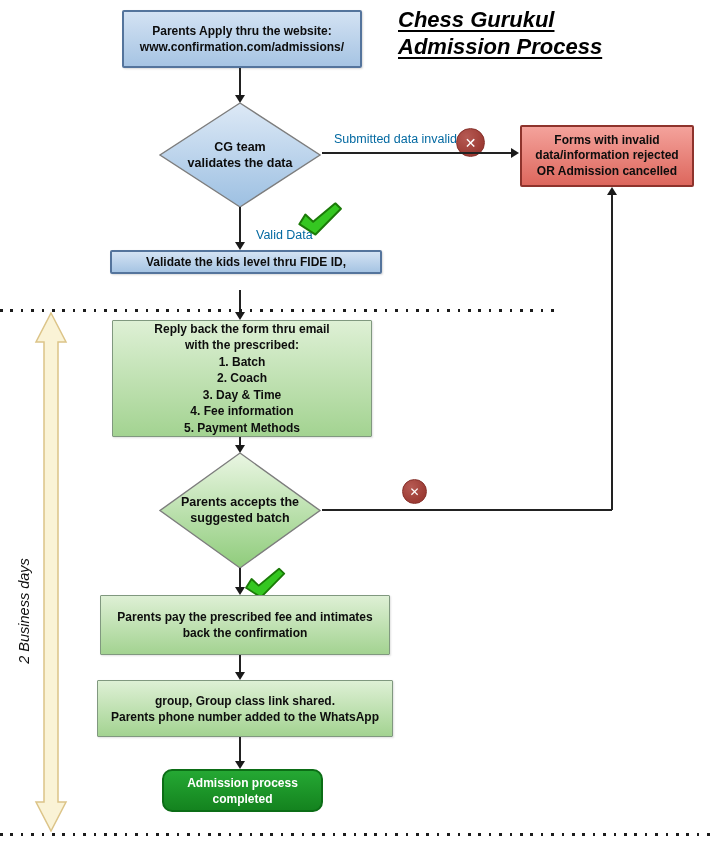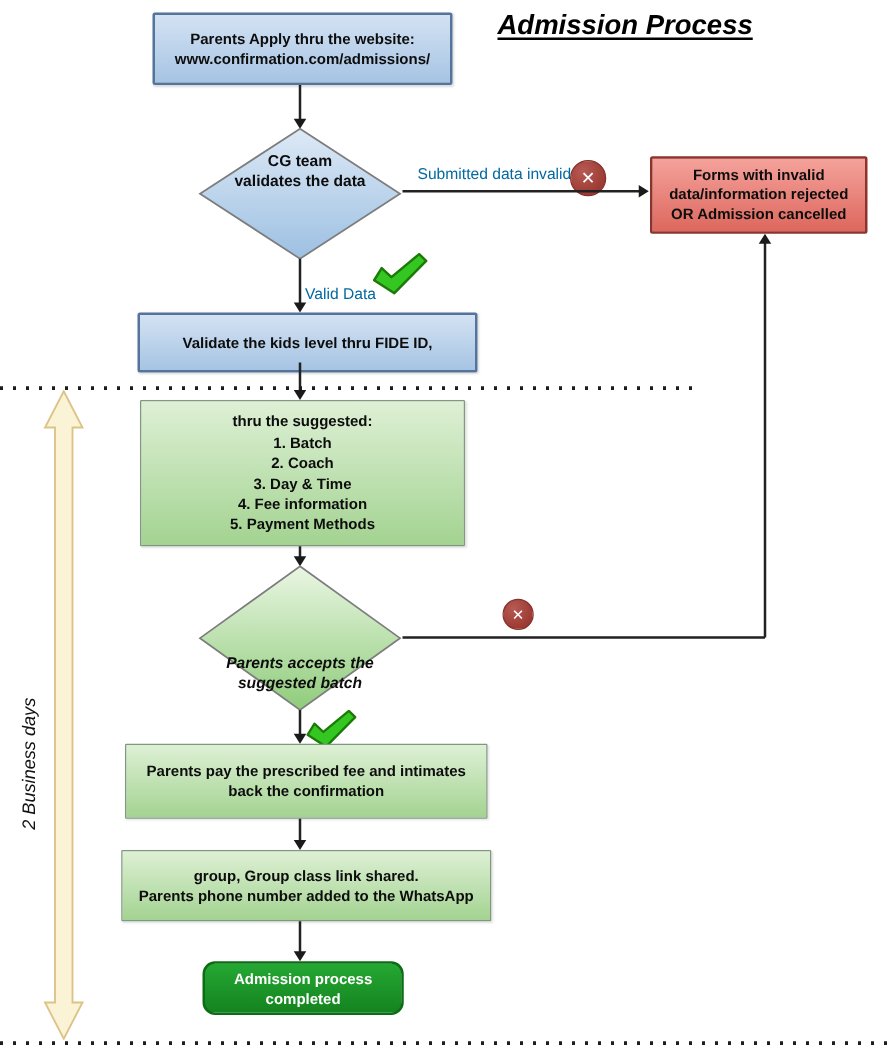--- a/index.html
+++ b/index.html
@@ -69,20 +69,21 @@
     font-size:14.5px;font-style:italic;color:#111;text-align:center;
     transform:rotate(-90deg);white-space:nowrap;
   }
 </style>
 </head>
 <body>
 
 <div id="canvas">
 
   <div class="abs title" style="left:398px;top:6px;width:280px;">
+    <span>Chess Gurukul</span>
     <span>Admission Process</span>
   </div>
 
   <div class="abs box blue" style="left:122px;top:10px;width:240px;height:58px;">
     <span class="bline">Parents Apply thru the website:</span>
     <span class="bline">www.confirmation.com/admissions/</span>
   </div>
 
   <div class="abs vline" style="left:239px;top:68px;height:29px;"></div>
   <div class="abs arr down" style="left:235px;top:95px;"></div>
@@ -92,76 +93,77 @@
       <linearGradient id="gradBlueD" x1="0" y1="0" x2="0" y2="1">
         <stop offset="0" stop-color="#dcead7" stop-opacity="0"></stop>
       </linearGradient>
       <linearGradient id="gradBlue1" x1="0" y1="0" x2="0" y2="1">
         <stop offset="0" stop-color="#dde9f6"></stop>
           <stop offset="1" stop-color="#9dc0e2"></stop>
       </linearGradient>
     </defs>
     <polygon points="82,1 162,53 82,105 2,53" fill="url(#gradBlue1)" stroke="#7d7d7d" stroke-width="1.4"></polygon>
   </svg>
-  <div class="abs dtext" style="left:170px;top:104px;width:140px;height:66px;">
+  <div class="abs dtext" style="left:170px;top:122px;width:140px;height:66px;">
     <span>CG team</span>
     <span>validates the data</span>
   </div>
 
   <div class="abs flabel" style="left:334px;top:132px;">Submitted data invalid</div>
   <div class="abs xicon" style="left:456px;top:128px;width:27px;height:27px;font-size:14px;">
     <span>✕</span>
   </div>
   <div class="abs hline" style="left:322px;top:152px;width:190px;"></div>
   <div class="abs arr right" style="left:511px;top:148px;"></div>
 
   <div class="abs box red" style="left:520px;top:125px;width:174px;height:62px;line-height:15.5px;">
     <span class="bline">Forms with invalid</span>
     <span class="bline">data/information rejected</span>
     <span class="bline">OR Admission cancelled</span>
   </div>
 
   <div class="abs vline" style="left:239px;top:207px;height:36px;"></div>
   <div class="abs arr down" style="left:235px;top:242px;"></div>
-  <div class="abs flabel" style="left:244px;top:228px;">Valid Data</div>
+  <div class="abs flabel" style="left:256px;top:228px;">Valid Data</div>
   <svg class="abs" style="left:296px;top:204px;transform:rotate(-6deg);" width="48" height="32" viewBox="0 0 48 32">
     <polygon points="3,18 10,9 17,17 41,1 46,7 18,30" fill="#35c721" stroke="#1b7a08" stroke-width="2" stroke-linejoin="round"></polygon>
   </svg>
 
-  <div class="abs box blue" style="left:110px;top:250px;width:272px;height:48px;">
+  <div class="abs box blue" style="left:110px;top:250px;width:272px;height:24px;">
     <span class="bline">Validate the kids level thru FIDE ID,</span>
   </div>
 
   <div class="abs vline" style="left:239px;top:290px;height:23px;"></div>
   <div class="abs arr down" style="left:235px;top:312px;"></div>
 
   <div class="abs dotted" style="left:0;top:309px;width:557px;"></div>
 
   <div class="abs box green" style="left:112px;top:320px;width:260px;height:117px;line-height:16.4px;">
-    <span class="bline">thru the suggested:</span>
+    <span class="bline">Reply back the form thru email</span>
+    <span class="bline">with the prescribed:</span>
     <span class="bline">1. Batch</span>
     <span class="bline">2. Coach</span>
     <span class="bline">3. Day &amp; Time</span>
     <span class="bline">4. Fee information</span>
     <span class="bline">5. Payment Methods</span>
   </div>
 
   <div class="abs vline" style="left:239px;top:437px;height:10px;"></div>
   <div class="abs arr down" style="left:235px;top:445px;"></div>
 
   <svg class="abs" style="left:158px;top:452px;" width="164" height="117" viewBox="0 0 164 117">
     <defs>
       <linearGradient id="gradGreen1" x1="0" y1="0" x2="0" y2="1">
         <stop offset="0" stop-color="#eaf6e3"></stop>
           <stop offset="1" stop-color="#8fcc7b"></stop>
       </linearGradient>
     </defs>
     <polygon points="82,1 162,58.5 82,116 2,58.5" fill="url(#gradGreen1)" stroke="#7d7d7d" stroke-width="1.4"></polygon>
   </svg>
-  <div class="abs dtext" style="left:172px;top:514px;width:136px;height:48px;font-style:italic;">
+  <div class="abs dtext" style="left:172px;top:486px;width:136px;height:48px;">
     <span>Parents accepts the</span>
     <span>suggested batch</span>
   </div>
 
   <div class="abs xicon" style="left:402px;top:479px;width:23px;height:23px;font-size:12px;">
     <span>✕</span>
   </div>
   <div class="abs hline" style="left:322px;top:509px;width:290px;"></div>
   <div class="abs vline" style="left:611px;top:194px;height:316px;"></div>
   <div class="abs arr up" style="left:607px;top:187px;"></div>

